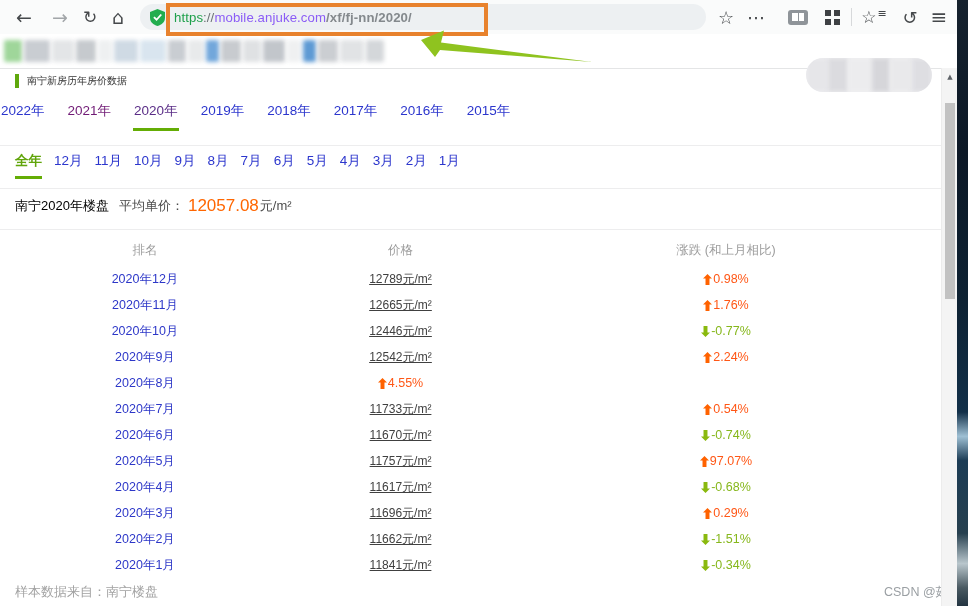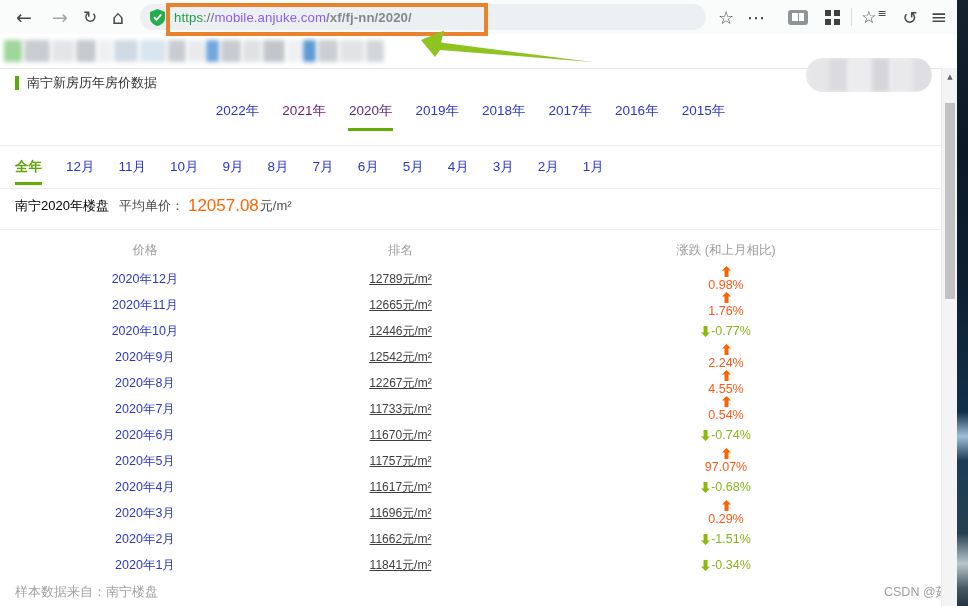--- a/index.html
+++ b/index.html
@@ -27,54 +27,54 @@
 
   
   .bookmarks { position:absolute; left:0; top:34px; width:958px; height:34px; background:#fff; display:flex;
                align-items:center; padding-left:4px; gap:2px; }
   .bookmarks .bk { height:22px; border-radius:2px; filter:blur(2px); flex:none; }
 
   
   .page { position:absolute; left:0; top:68px; width:941px; height:538px; background:#fff; border-top:1px solid #e4e5e6; }
   .title-row { position:absolute; left:15px; top:5px; display:flex; align-items:center; gap:8px; }
   .title-bar { width:4px; height:14px; background:#5fa80c; }
-  .page-title { font-size:13px; color:#333; }
+  .page-title { font-size:10px; color:#333; }
   .censor-pill { position:absolute; left:806px; top:-11px; width:126px; height:34px; border-radius:17px; overflow:hidden;
                  display:flex; background:#f1f1f3; }
   .censor-pill .cb { height:100%; filter:blur(2px); flex:none; }
 
-  .year-tabs { position:absolute; left:0; top:33px; width:941px; display:flex; justify-content:center; gap:21px; }
+  .year-tabs { position:absolute; left:0; top:33px; width:941px; display:flex; gap:21px; }
   .year-tab { font-size:13.5px; padding:0 1px 8px; cursor:pointer; text-decoration:none; }
   .year-tab.link { color:#2c36cd; }
   .year-tab.visited { color:#701a75; }
   .year-tab.active { color:#5a2d87; border-bottom:3px solid #64ad05; }
 
   .sep { position:absolute; left:0; width:941px; height:1px; background:#ededee; }
   .sep-years { top:76px; } .sep-months { top:119px; } .sep-summary { top:160px; }
 
-  .month-tabs { position:absolute; left:15px; top:89px; display:flex; gap:24px; }
+  .month-tabs { position:absolute; left:15px; top:83px; display:flex; gap:12px; }
   .month-tab { font-size:13.5px; padding-bottom:6px; cursor:pointer; text-decoration:none; }
   .month-tab.link { color:#2c36cd; }
   .month-tab.active { color:#61a50b; font-weight:bold; border-bottom:3px solid #64ad05; }
 
   .summary { position:absolute; left:15px; top:127px; display:flex; align-items:center; }
   .sum-area { font-size:13px; color:#000000; }
   .sum-label { font-size:13px; color:#4c4c4c; margin-left:10px; }
   .sum-price { font-size:17px; color:#ff6600; margin-left:4px; }
   .sum-unit { font-size:13px; color:#4c4c4c; margin-left:1px; }
 
   .tbl-header { position:absolute; left:0; top:173px; width:941px; display:grid; grid-template-columns:290px 221px 430px; }
   .tbl-header div { text-align:center; font-size:12.5px; color:#9c9c9c; }
   .tbl-rows { position:absolute; left:0; top:197px; width:941px; }
   .t-row { display:grid; grid-template-columns:290px 221px 430px; height:26px; align-items:center; }
   .c-month { text-align:center; font-size:12.5px; color:#2d37c8; text-decoration:none; cursor:pointer; }
   .c-price { text-align:center; font-size:12px; color:#404040;text-decoration:underline; }
   .c-change { display:flex; align-items:center; justify-content:center; font-size:12.5px; gap:1px; }
   .c-change svg { width:9px; height:11px; }
-  .c-change.up { color:#ff5716;flex-direction:column; } .c-change.up svg { fill:#ff6200; }
+  .c-change.up { color:#ff5716; } .c-change.up svg { fill:#ff6200; }
   .c-change.down { color:#86b71c; } .c-change.down svg { fill:#8ab90e; transform:rotate(180deg); }
 
   .footer-note { position:absolute; left:15px; top:514px; font-size:13px; color:#a2a2a2; }
   .watermark { position:absolute; left:884px; top:515px; font-size:12.5px; color:#9a9fa3; white-space:nowrap; }
 
   
   .scrollbar { position:absolute; left:941px; top:68px; width:16px; height:538px; background:#f4f4f4; border-left:1px solid #ececec; }
   .scroll-up { position:absolute; left:0; top:2px; width:16px; height:14px; display:flex; align-items:center; justify-content:center;
                font-size:7px; color:#5f6368; font-family:"DejaVu Sans",sans-serif; cursor:pointer; }
   .scroll-thumb { position:absolute; left:3px; top:35px; width:10px; height:196px; background:#c2c2c2; cursor:pointer; }
@@ -199,22 +199,22 @@
 
     <div class="summary">
       <span class="sum-area">南宁2020年楼盘</span>
       <span class="sum-label">平均单价：</span>
       <span class="sum-price">12057.08</span>
       <span class="sum-unit">元/m²</span>
     </div>
     <div class="sep sep-summary"></div>
 
     <div class="tbl-header">
+      <div>排名</div>
       <div>价格</div>
-      <div>排名</div>
       <div>涨跌 (和上月相比)</div>
     </div>
 
     <div class="tbl-rows">
 
         <div class="t-row">
           <a class="c-month">2020年12月</a>
           <div class="c-price">12789元/m²</div>
           <div class="c-change up">
             <svg viewBox="0 0 10 12">
@@ -252,21 +252,20 @@
           <div class="c-change up">
             <svg viewBox="0 0 10 12">
               <path d="M5 0 L10 5 H7.2 V12 H2.8 V5 H0 Z"></path>
             </svg>
             <span>2.24%</span>
           </div>
         </div>
 
         <div class="t-row">
           <a class="c-month">2020年8月</a>
-          <div class="c-price">12267元/m²</div>
           <div class="c-change up">
             <svg viewBox="0 0 10 12">
               <path d="M5 0 L10 5 H7.2 V12 H2.8 V5 H0 Z"></path>
             </svg>
             <span>4.55%</span>
           </div>
         </div>
 
         <div class="t-row">
           <a class="c-month">2020年7月</a>

